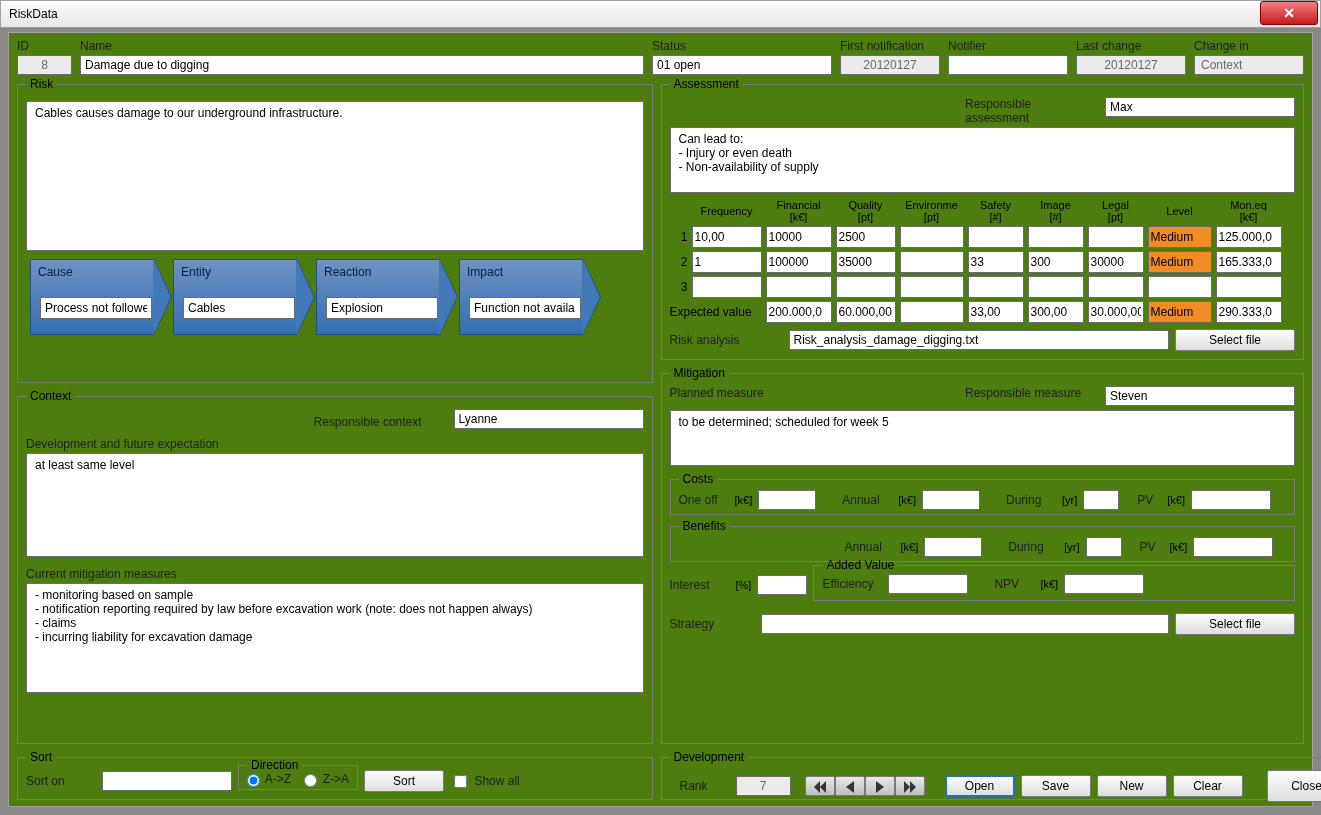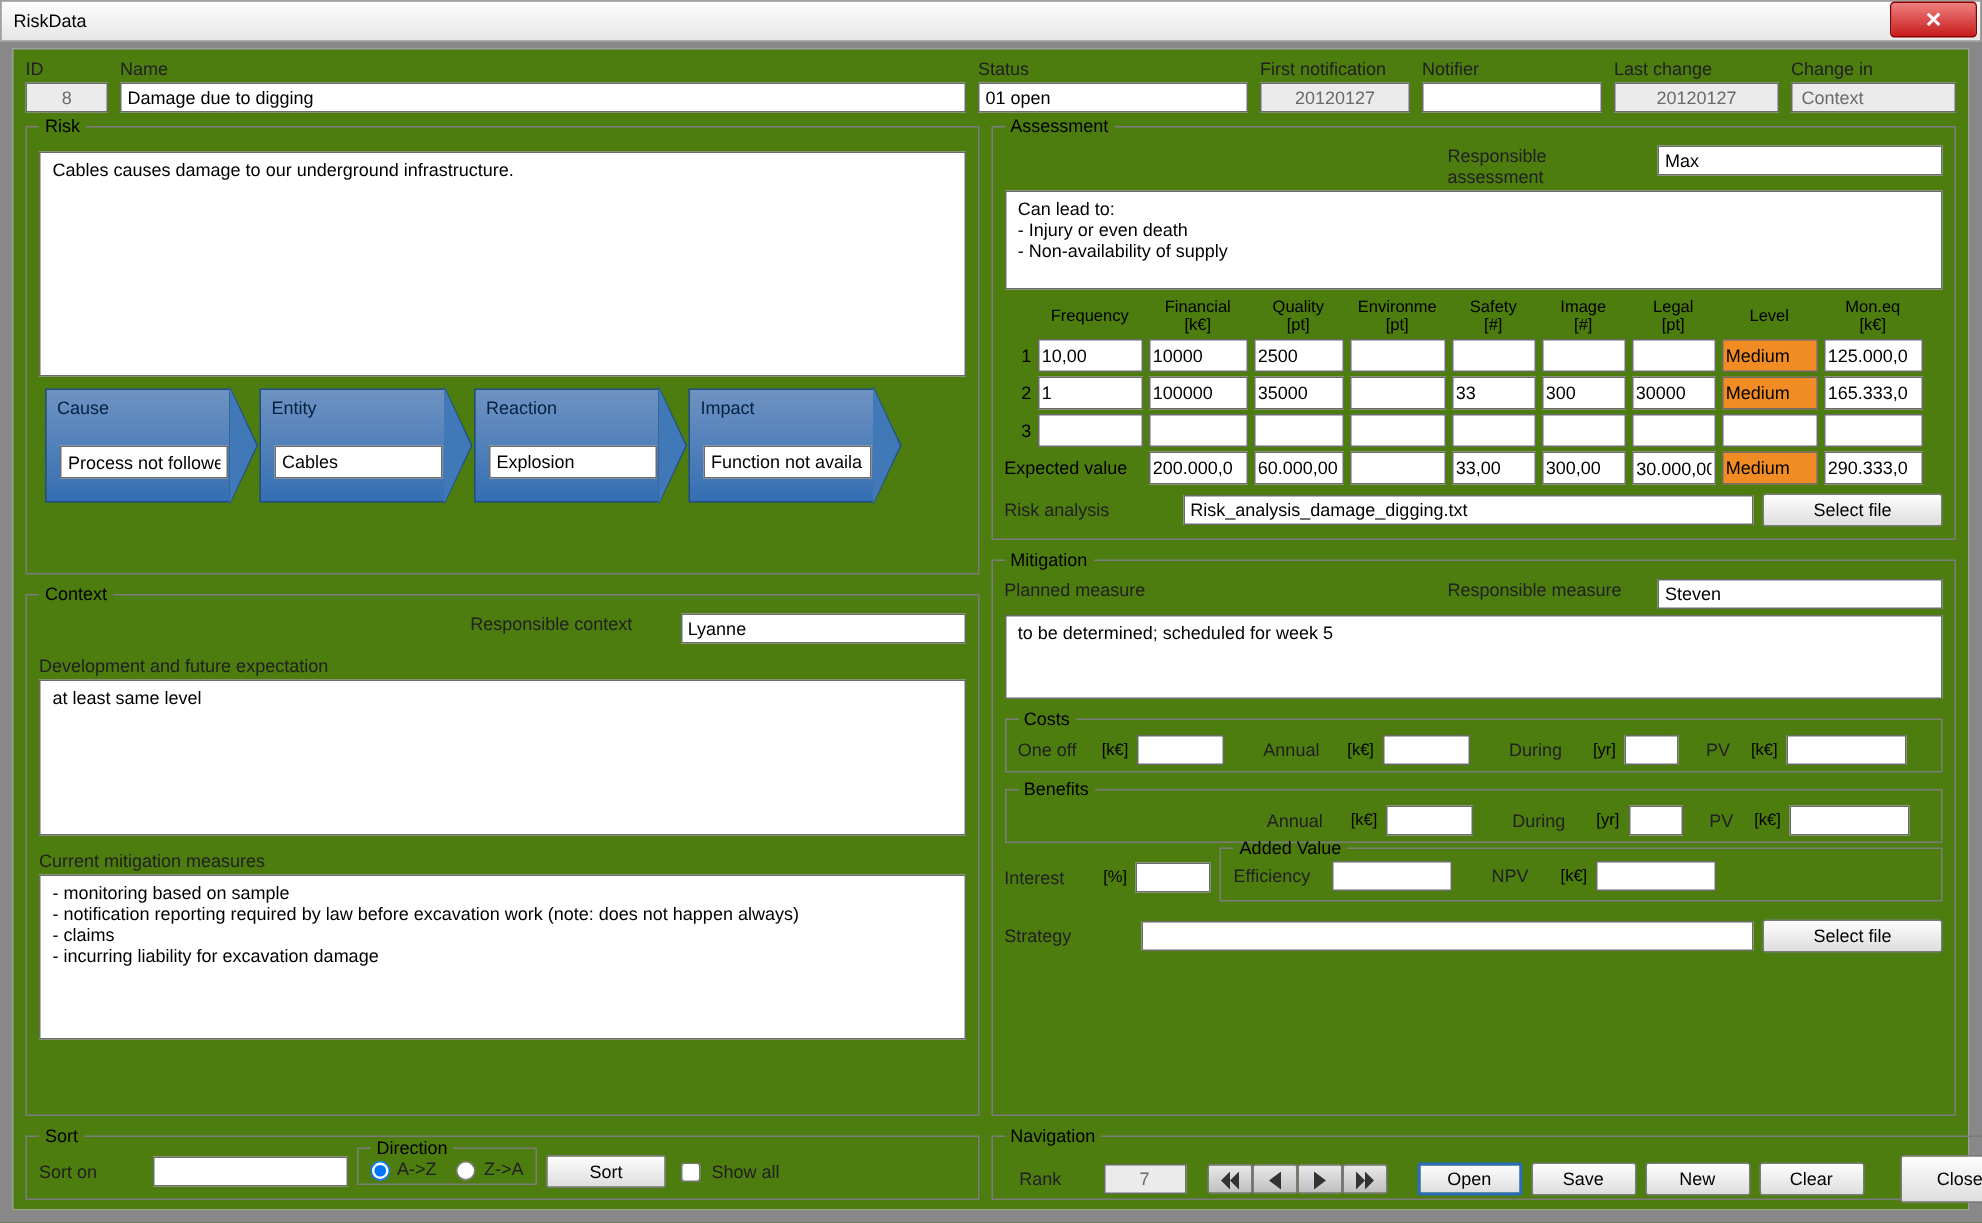--- a/index.html
+++ b/index.html
@@ -127,21 +127,21 @@
                 <div class="tipborder"></div>
                 <div class="tip"></div>
               <span class="lbl">Impact</span>
               <input type="text" value="Function not availa" style="">
             </div>
           </div>
         </fieldset>
 
         <fieldset style="flex:1">
           <legend>Context</legend>
-          <div style="display:flex;align-items:flex-start;gap:10px">
+          <div style="display:flex;align-items:flex-end;gap:10px">
             <div style="flex:1"></div>
             <label style="width:130px;line-height:14px">Responsible context</label>
             <input type="text" style="width: 190px;" value="Lyanne">
           </div>
           <label style="display:block;margin-top:8px">Development and future expectation</label>
           <div class="box" style="height:104px;margin-top:2px"><span>at least same level</span></div>
           <label style="display:block;margin-top:10px">Current mitigation measures</label>
           <div class="box" style="height:110px;margin-top:2px;white-space:pre-line"><span>- monitoring based on sample
 - notification reporting required by law before excavation work (note: does not happen always)
 - claims
@@ -305,21 +305,21 @@
           </div>
 
           <div class="row" style="margin-top:12px">
             <label style="width:85px">Strategy</label>
             <input type="text" style="flex: 1 1 0%;" value="">
             <button style="width:120px">Select file</button>
           </div>
         </fieldset>
 
         <fieldset style="height:50px">
-          <legend>Navigation</legend>
+          <legend>Development</legend>
           <div class="row">
             <label style="width:50px;margin-left:10px">Rank</label>
             <input type="text" disabled="" style="width: 55px;" value="7">
             <div class="navbtns" style="margin-left:8px">
               <button><svg width="14" height="12">
                     <path d="M1 0v12M7 6L13 0v12z M1 6L7 0v12z" fill="#333"></path>
                   </svg></button>
               <button><svg width="10" height="12">
                     <path d="M1 6L9 0v12z" fill="#333"></path>
                   </svg></button>

